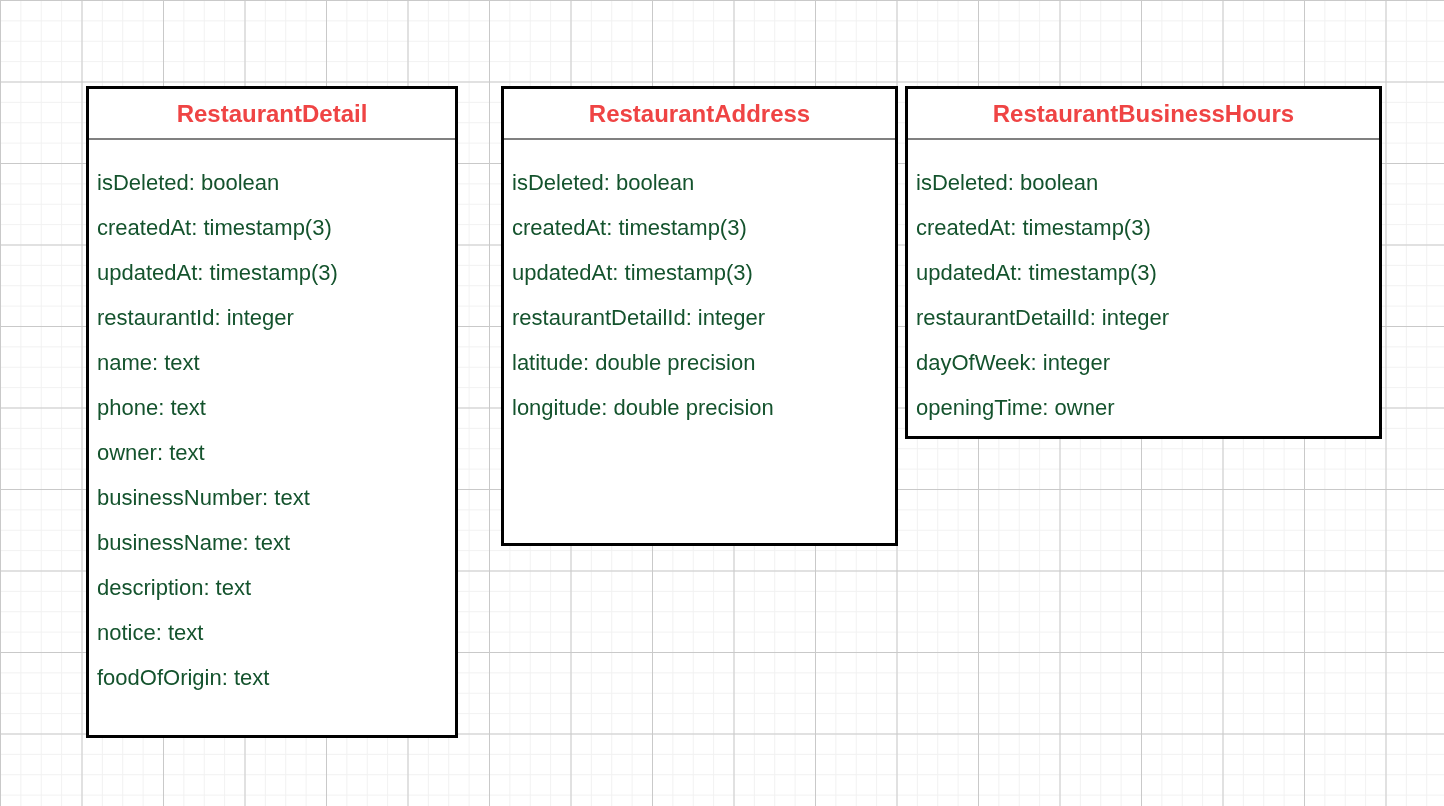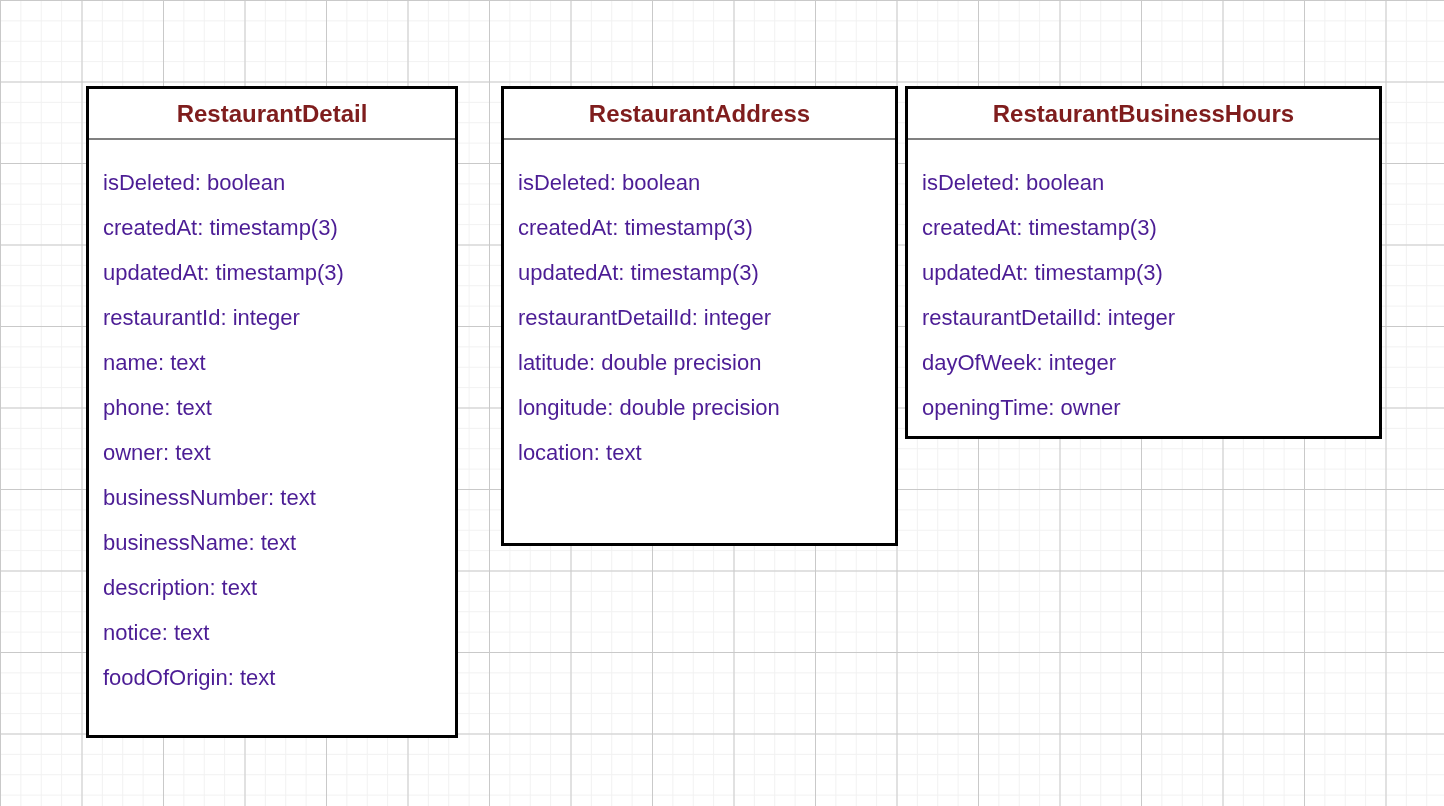--- a/index.html
+++ b/index.html
@@ -46,36 +46,36 @@
     border-bottom: 2px solid #808080;
     display: flex;
     align-items: center;
     justify-content: center;
     background-color: #ffffff;
   }
 
   .entity-title {
     font-size: 24px;
     font-weight: bold;
-    color: #7f1d1d;
+    color: #ef4444;
     letter-spacing: 0px;
     white-space: nowrap;
   }
 
   .entity-body {
     box-sizing: border-box;
     padding: 20px 0 0 0;
   }
 
   .attribute-row {
     height: 45px;
     line-height: 45px;
-    padding-left: 14px;
+    padding-left: 8px;
     font-size: 22px;
-    color: #4c1d95;
+    color: #14532d;
     white-space: nowrap;
     overflow: hidden;
   }
 
   
   #entity-restaurant-detail {
     left: 86px;
     top: 86px;
     width: 372px;
     height: 652px;
@@ -122,21 +122,20 @@
     <div class="entity-header">
       <span class="entity-title">RestaurantAddress</span>
     </div>
     <div class="entity-body">
         <div class="attribute-row">isDeleted: boolean</div>
         <div class="attribute-row">createdAt: timestamp(3)</div>
         <div class="attribute-row">updatedAt: timestamp(3)</div>
         <div class="attribute-row">restaurantDetailId: integer</div>
         <div class="attribute-row">latitude: double precision</div>
         <div class="attribute-row">longitude: double precision</div>
-        <div class="attribute-row">location: text</div>
       </div>
   </div>
 
   <div class="entity" id="entity-restaurant-business-hours">
     <div class="entity-header">
       <span class="entity-title">RestaurantBusinessHours</span>
     </div>
     <div class="entity-body">
         <div class="attribute-row">isDeleted: boolean</div>
         <div class="attribute-row">createdAt: timestamp(3)</div>

